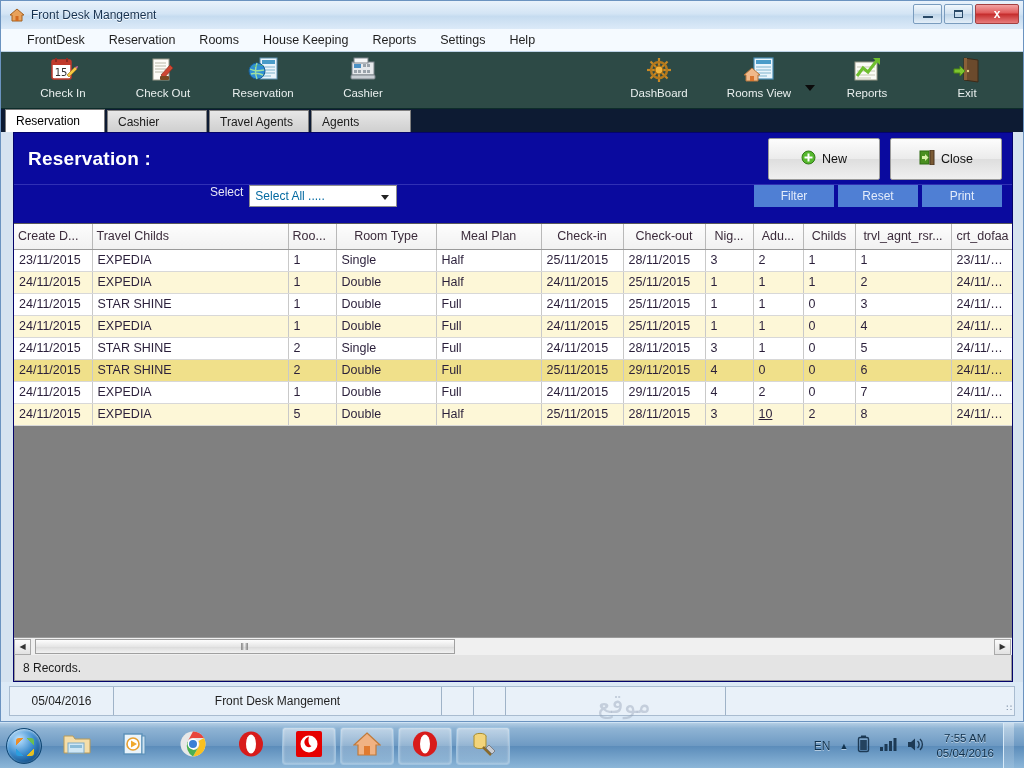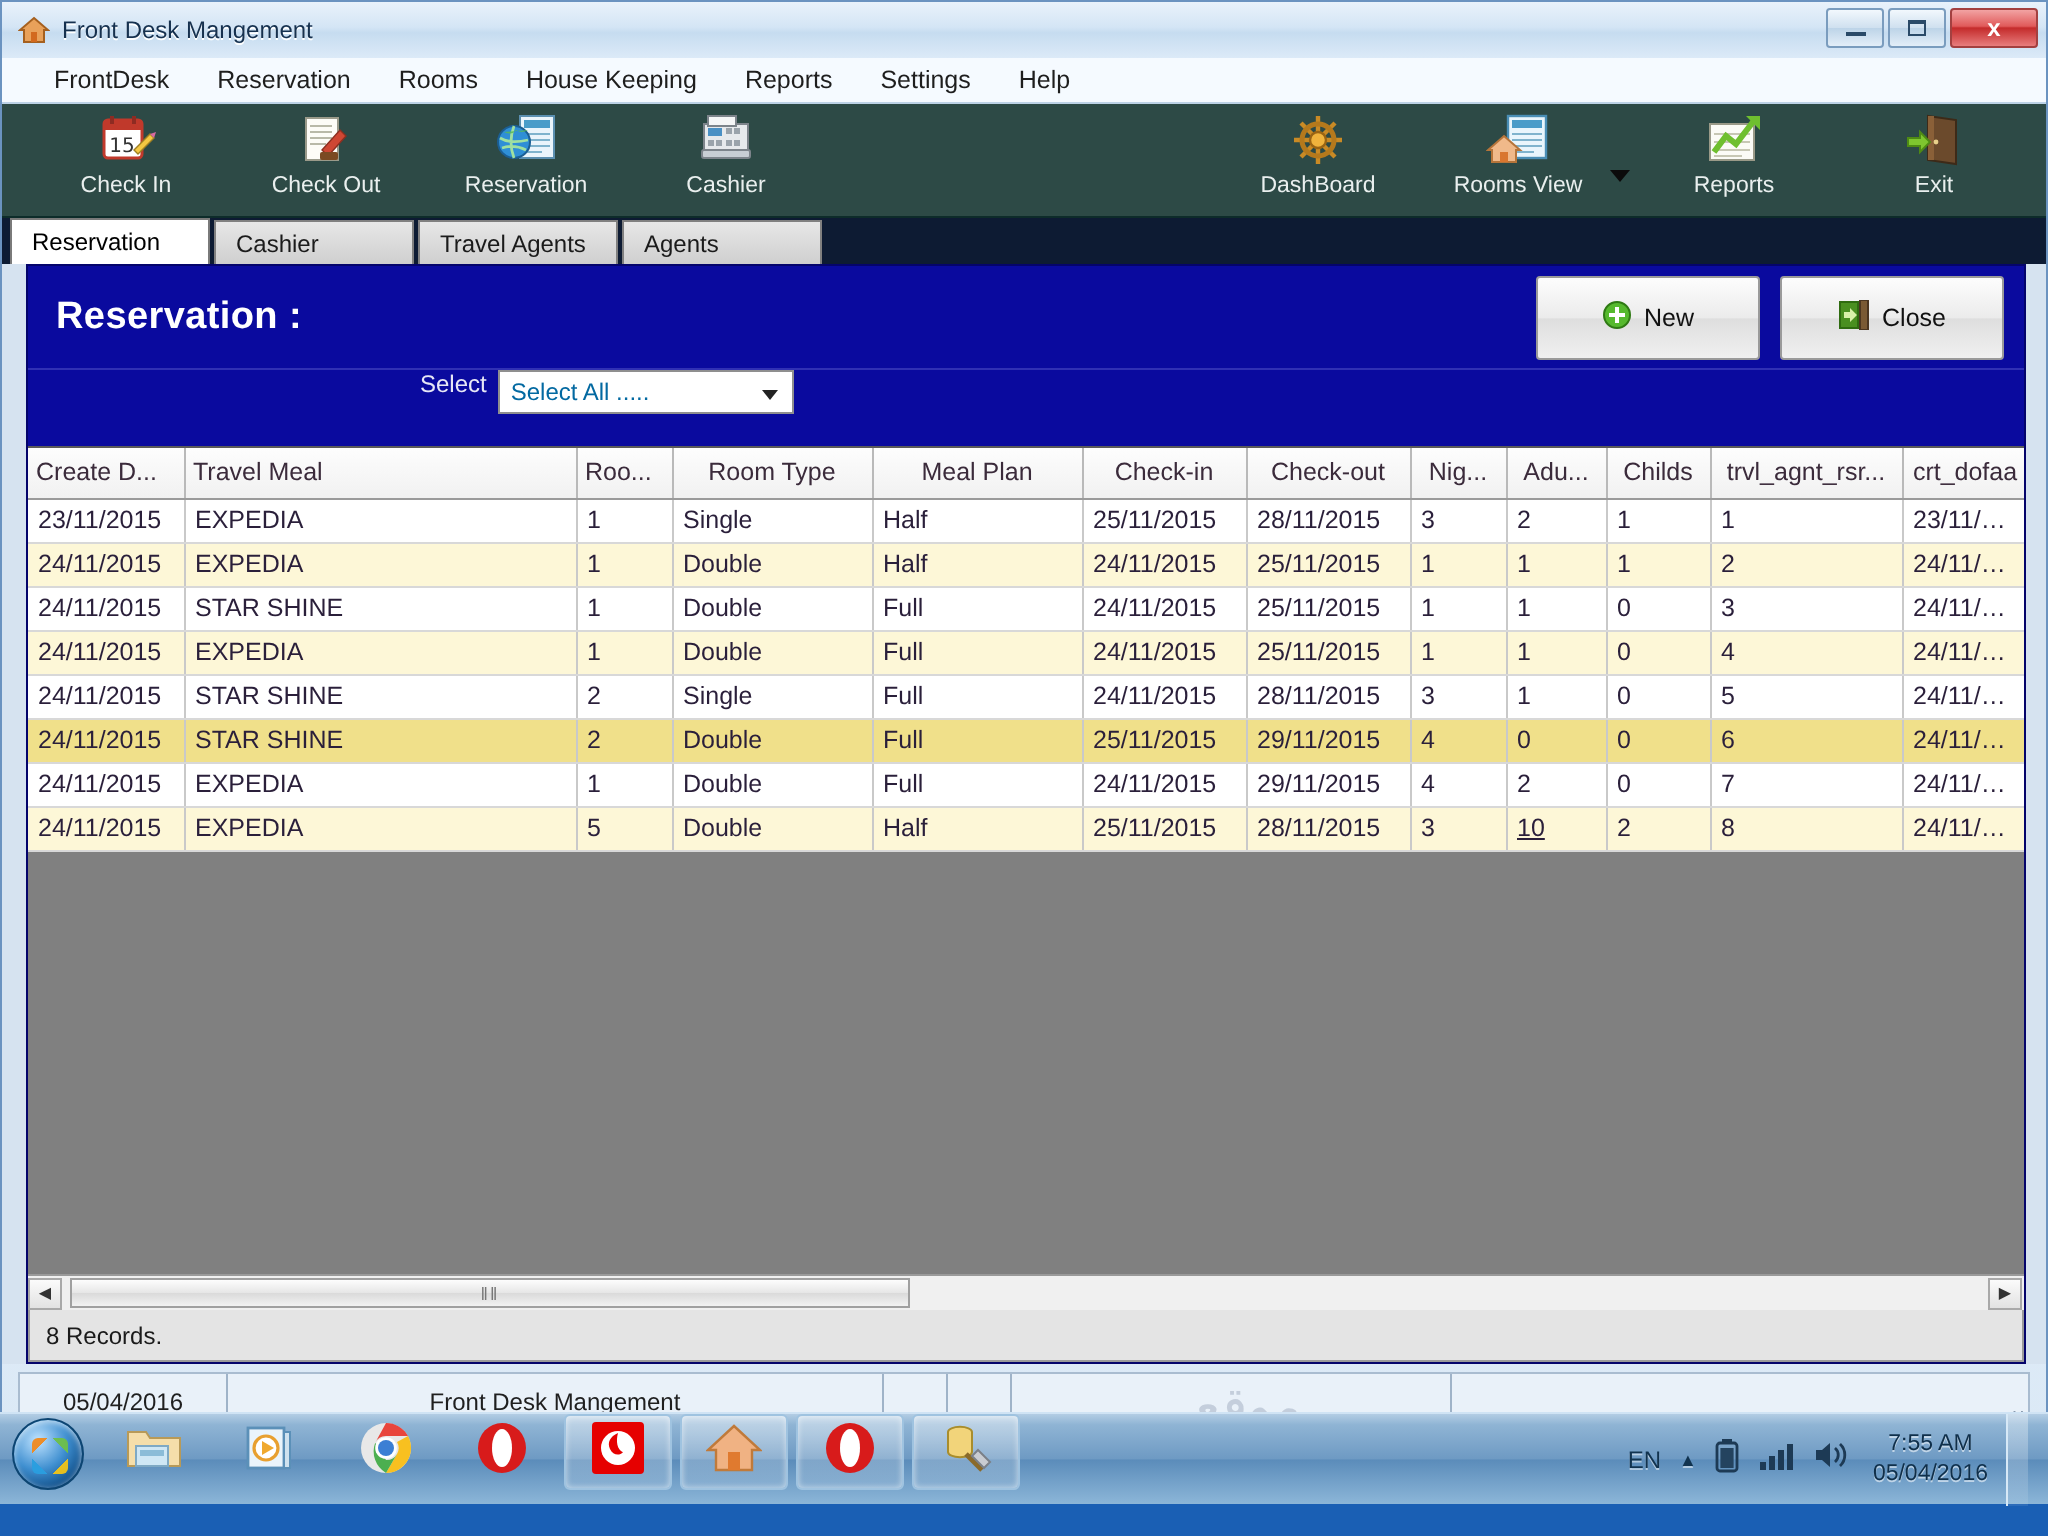--- a/index.html
+++ b/index.html
@@ -292,25 +292,25 @@
     left: 470px; top: 688px;
     width: 180px; height: 40px;
     font-size: 26px; color: rgba(150,165,185,0.45);
     font-family: "DejaVu Sans", sans-serif;
     pointer-events: none;
     direction: rtl;
   }
 
   
   #taskbar {
-    position: absolute; left: 0; bottom: 16px;
+    position: absolute; left: 0; bottom: 0;
     width: 1024px; height: 46px;
     background: linear-gradient(to bottom,#b3cde4 0%,#8fb4d4 12%,#6e9ac3 50%,#5b8cba 51%,#8cb6d8 100%);
     border-top: 1px solid #cfe3f4;
-    display: flex; align-items: flex-start;
+    display: flex; align-items: center;
   }
   #start-orb {
     width: 44px; height: 40px;
     margin-left: 2px;
     display: flex; align-items: center; justify-content: center;
   }
   .orb {
     width: 36px; height: 36px; border-radius: 50%;
     background: radial-gradient(circle at 35% 30%, #bfe3ff 0%, #3f8fd0 45%, #14548f 75%, #0b3a66 100%);
     border: 1px solid #0d4572;
@@ -572,20 +572,25 @@
           </div>
         </div>
       </div>
 
       <div id="panel-filter">
         <span class="sel-lbl">Select</span>
         <div id="select-all">
           <span>Select All .....</span>
           <span class="sel-caret"></span>
         </div>
+        <div class="filter-btns">
+          <div class="fbtn">Filter</div>
+          <div class="fbtn">Reset</div>
+          <div class="fbtn">Print</div>
+        </div>
       </div>
 
       <div id="grid-wrap">
         <table class="grid">
           <colgroup>
             <col style="width:78px">
               <col style="width:196px">
               <col style="width:48px">
             <col style="width:100px">
               <col style="width:105px">
@@ -593,21 +598,21 @@
             <col style="width:82px">
               <col style="width:48px">
               <col style="width:50px">
             <col style="width:52px">
               <col style="width:96px">
               <col style="width:63px">
           </colgroup>
           <thead>
             <tr>
               <th style="text-align:left">Create D...</th>
-              <th style="text-align:left">Travel Meal</th>
+              <th style="text-align:left">Travel Childs</th>
               <th style="text-align:left">Roo...</th>
               <th>Room Type</th>
               <th>Meal Plan</th>
               <th>Check-in</th>
               <th>Check-out</th>
               <th>Nig...</th>
               <th>Adu...</th>
               <th>Childs</th>
               <th>trvl_agnt_rsr...</th>
               <th>crt_dofaa</th>

